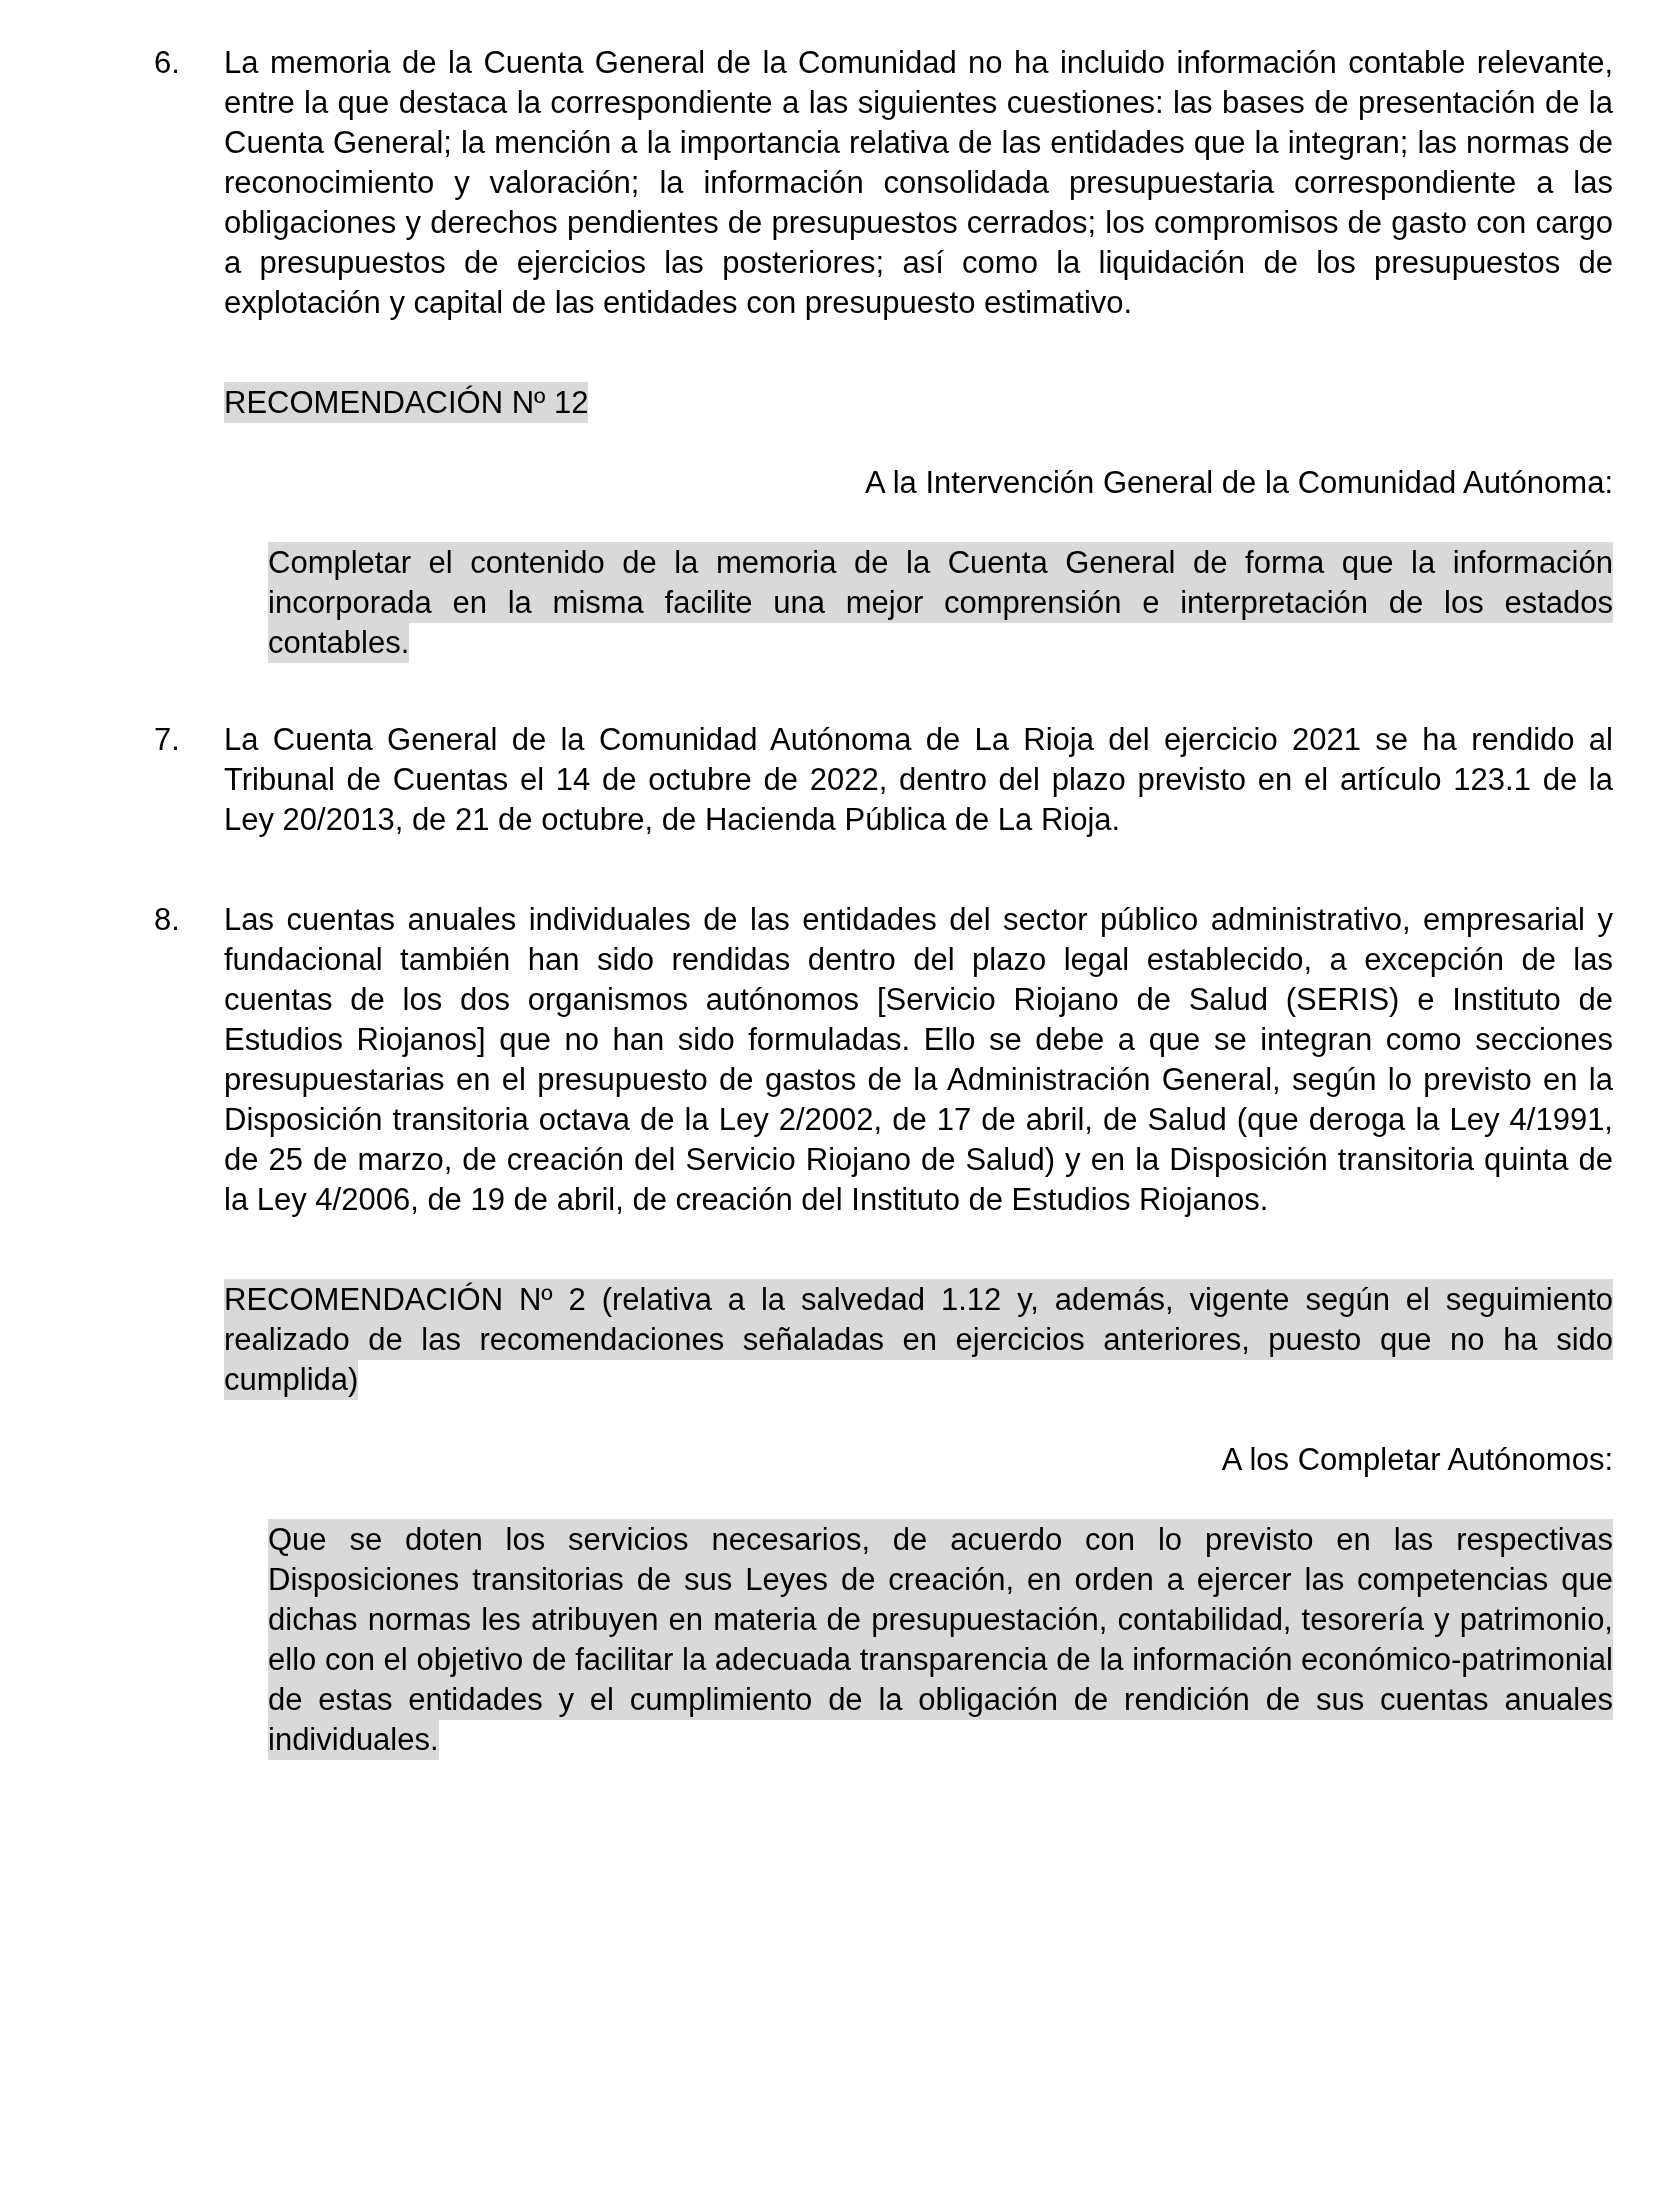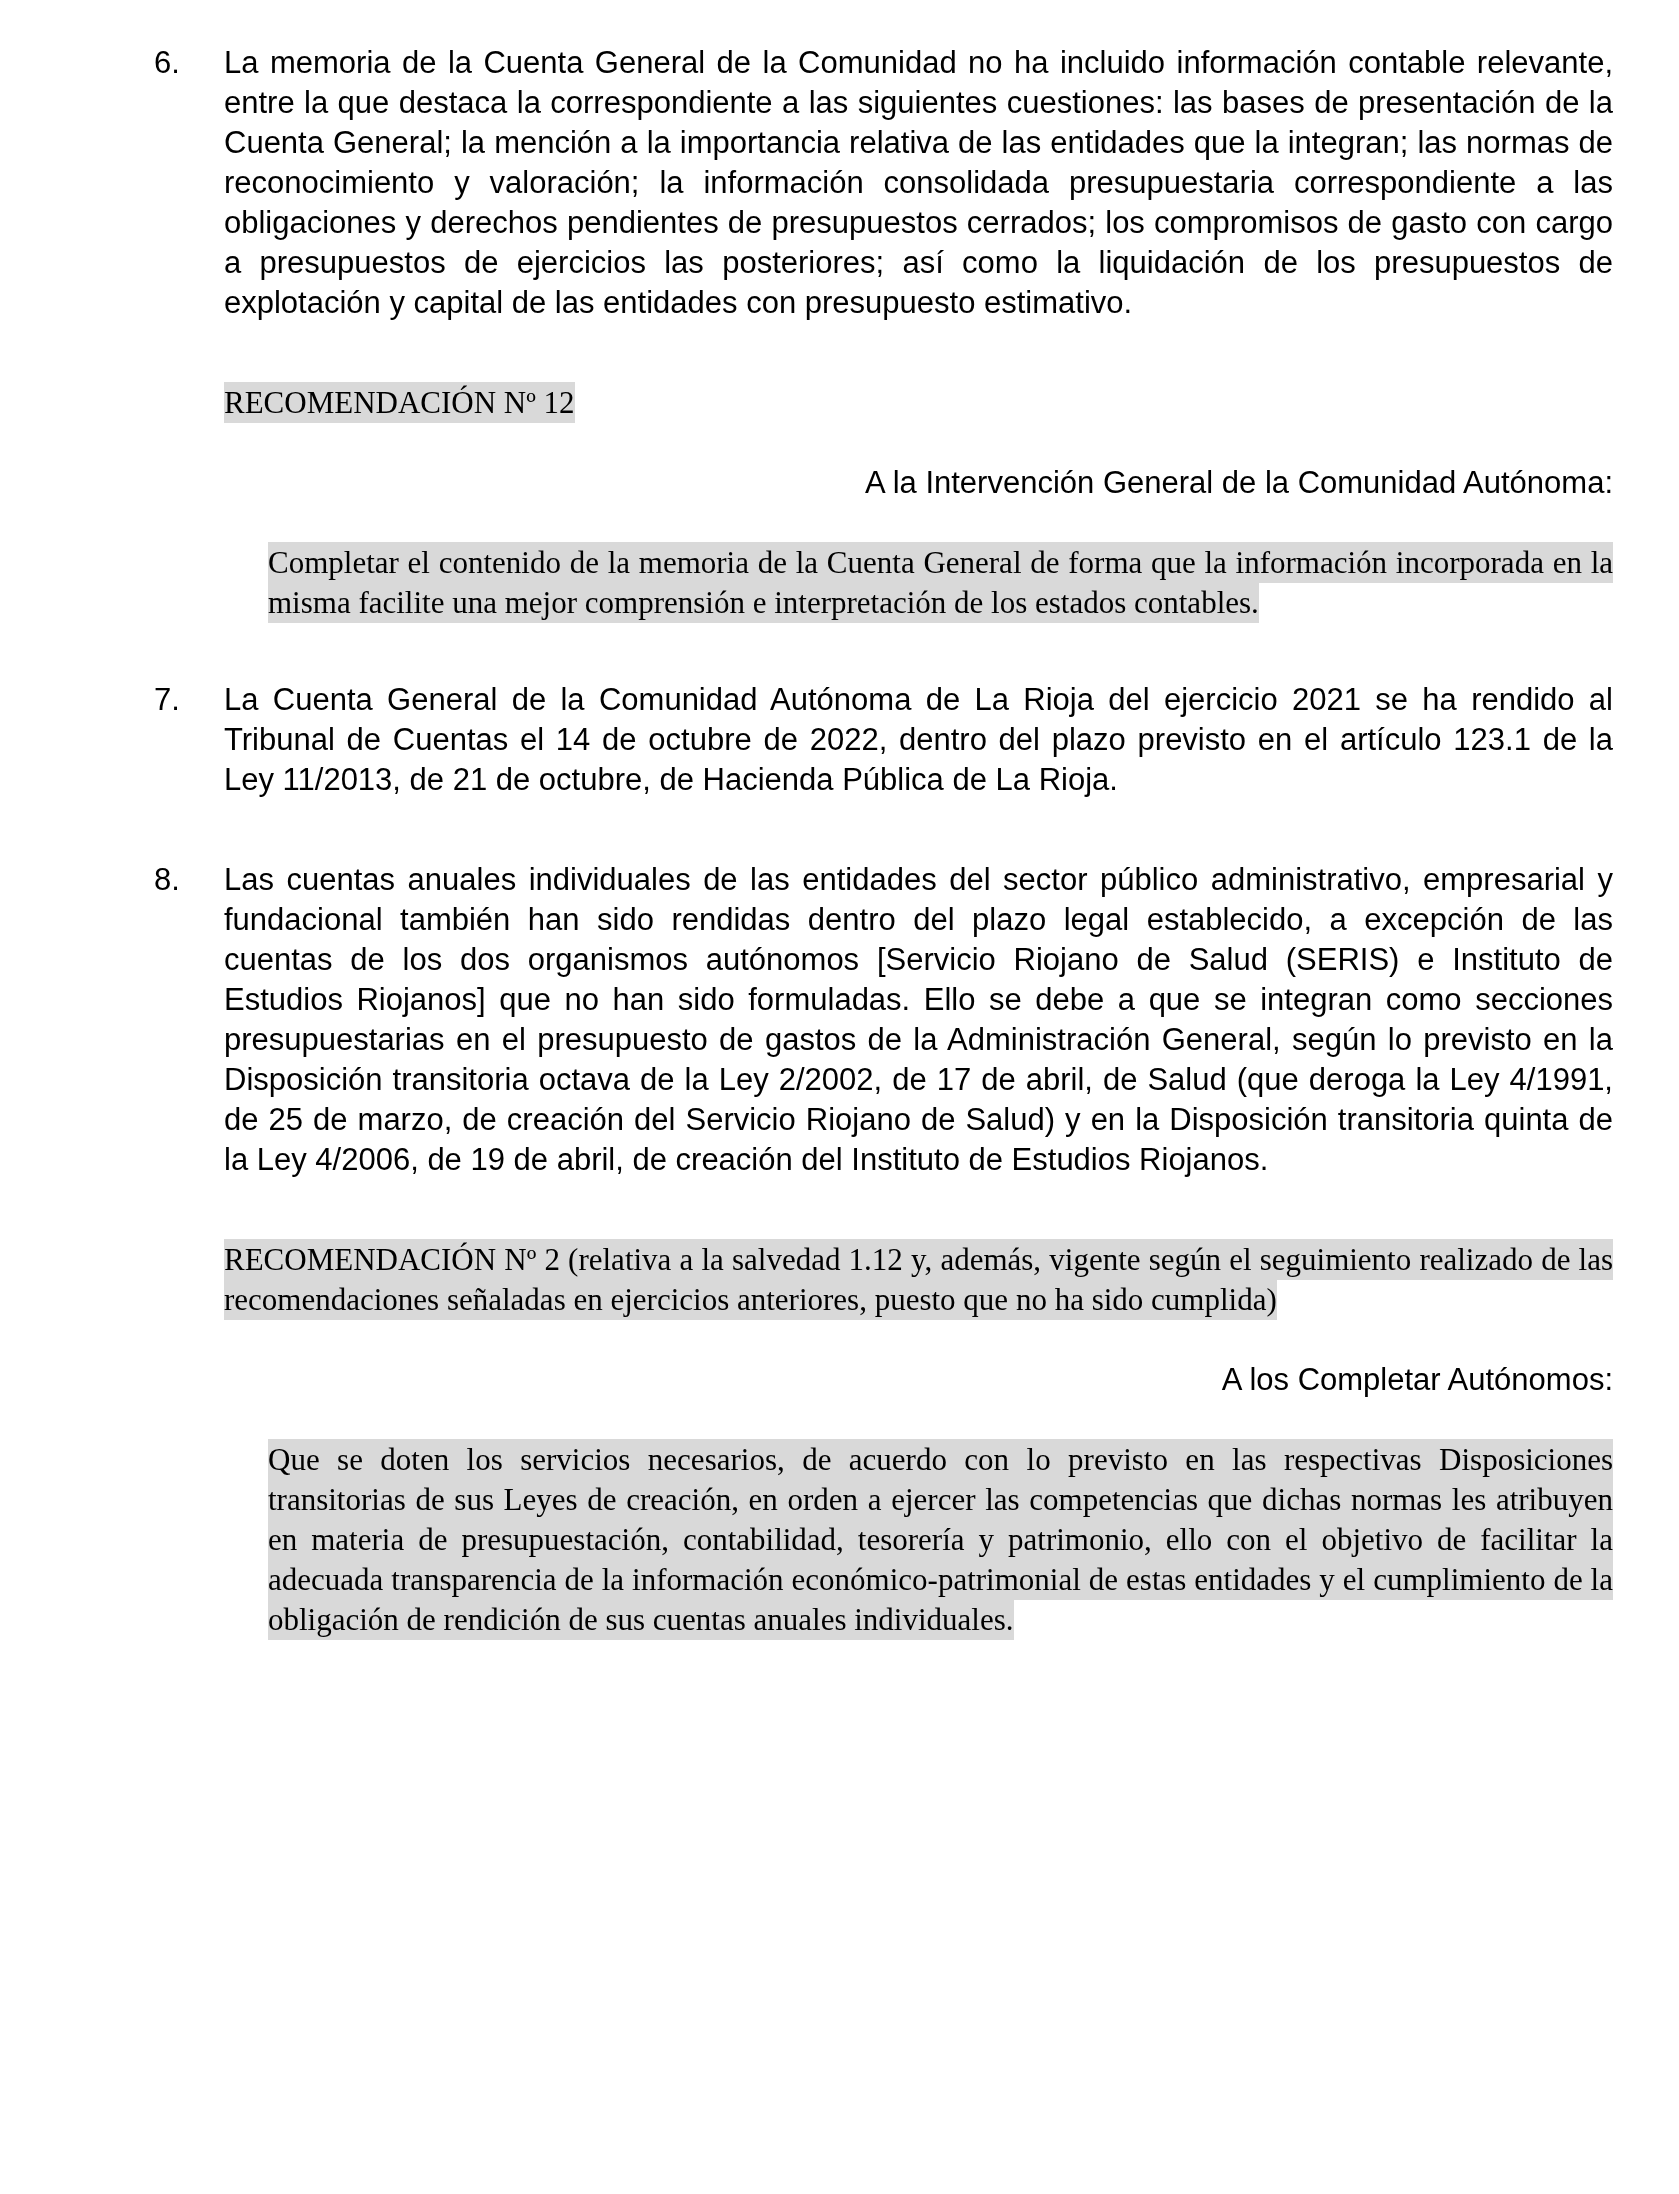--- a/index.html
+++ b/index.html
@@ -43,21 +43,20 @@
   }
   .rec p:last-child {
     margin-bottom: 0;
     padding-left: 44px;
   }
   .hl {
     background: var(--hl, #d9d9d9);
     padding: 3.2px 0;
     -webkit-box-decoration-break: clone;
     box-decoration-break: clone;
-    font-family: Liberation Serif, serif;
   }
   .addressee {
     text-align: right;
   }
 </style>
 </head>
 <body>
 
 <div class="page" style="background: rgb(255, 255, 255);">
 
@@ -67,21 +66,21 @@
   </div>
 
   <div class="rec">
     <p><span class="hl">RECOMENDACIÓN Nº 12</span></p>
     <p class="addressee">A la Intervención General de la Comunidad Autónoma:</p>
     <p><span class="hl">Completar el contenido de la memoria de la Cuenta General de forma que la información incorporada en la misma facilite una mejor comprensión e interpretación de los estados contables.</span></p>
   </div>
 
   <div class="item">
     <div class="num">7.</div>
-    <div class="body">La Cuenta General de la Comunidad Autónoma de La Rioja del ejercicio 2021 se ha rendido al Tribunal de Cuentas el 14 de octubre de 2022, dentro del plazo previsto en el artículo 123.1 de la Ley 11/2013, de 21 de octubre, de Hacienda Pública de La Rioja.</div>
+    <div class="body">La Cuenta General de la Comunidad Autónoma de La Rioja del ejercicio 2021 se ha rendido al Tribunal de Cuentas el 14 de octubre de 2022, dentro del plazo previsto en el artículo 123.1 de la Ley 20/2013, de 21 de octubre, de Hacienda Pública de La Rioja.</div>
   </div>
 
   <div class="item">
     <div class="num">8.</div>
     <div class="body">Las cuentas anuales individuales de las entidades del sector público administrativo, empresarial y fundacional también han sido rendidas dentro del plazo legal establecido, a excepción de las cuentas de los dos organismos autónomos [Servicio Riojano de Salud (SERIS) e Instituto de Estudios Riojanos] que no han sido formuladas. Ello se debe a que se integran como secciones presupuestarias en el presupuesto de gastos de la Administración General, según lo previsto en la Disposición transitoria octava de la Ley 2/2002, de 17 de abril, de Salud (que deroga la Ley 4/1991, de 25 de marzo, de creación del Servicio Riojano de Salud) y en la Disposición transitoria quinta de la Ley 4/2006, de 19 de abril, de creación del Instituto de Estudios Riojanos.</div>
   </div>
 
   <div class="rec">
     <p><span class="hl">RECOMENDACIÓN Nº 2 (relativa a la salvedad 1.12 y, además, vigente según el seguimiento realizado de las recomendaciones señaladas en ejercicios anteriores, puesto que no ha sido cumplida)</span></p>
     <p class="addressee">A los Completar Autónomos:</p>

